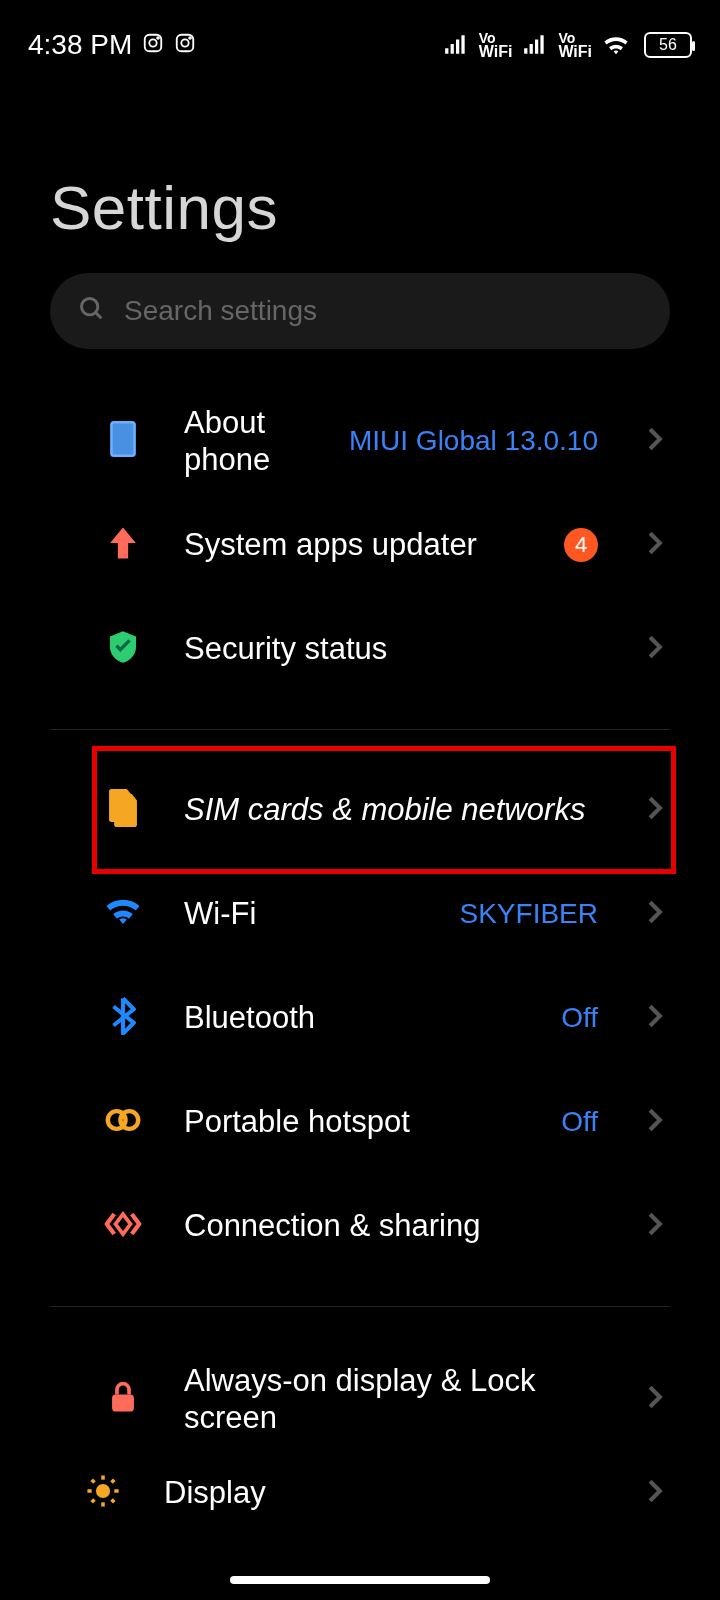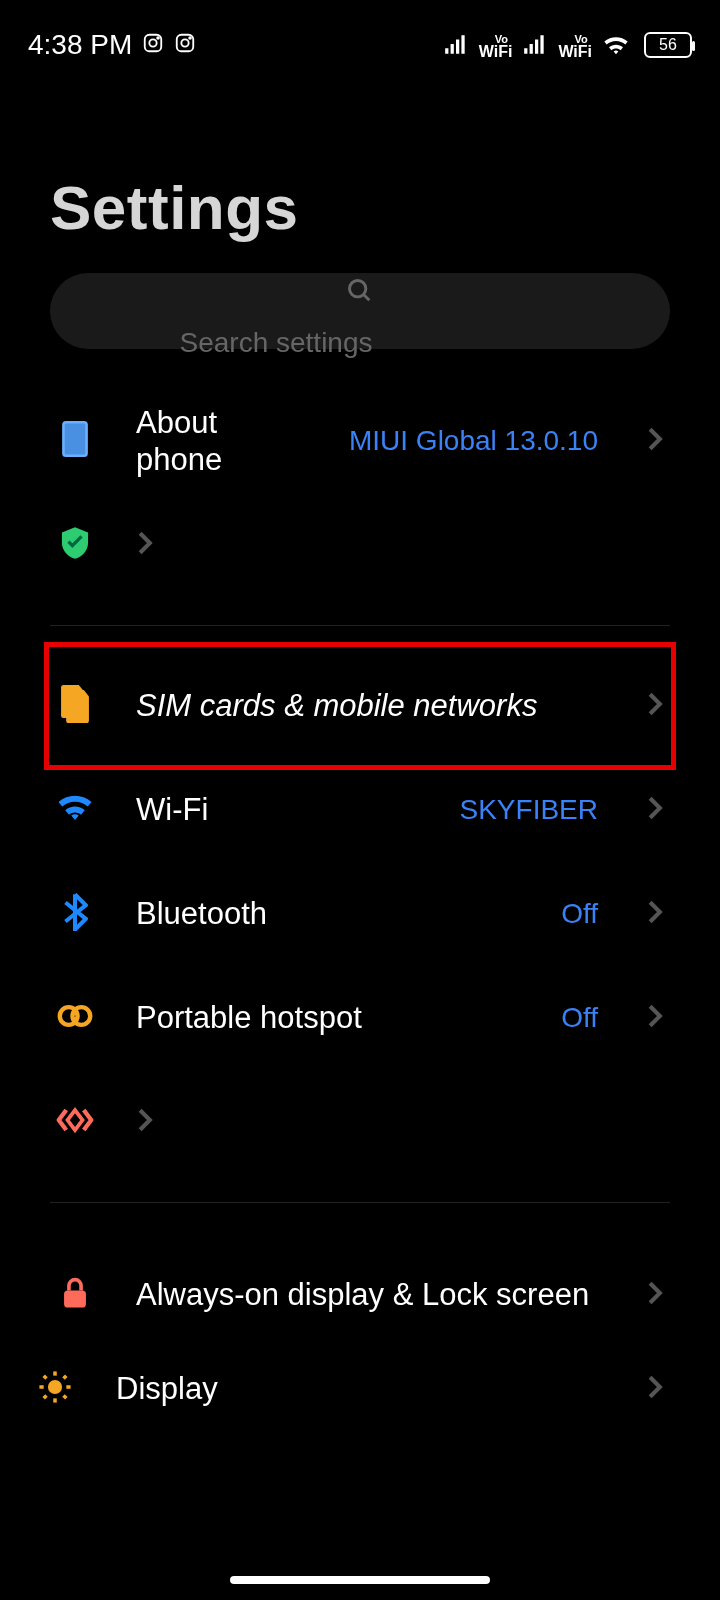--- a/index.html
+++ b/index.html
@@ -3,38 +3,38 @@
 <meta charset="utf-8">
 <style>
   * { box-sizing: border-box; margin: 0; padding: 0; }
   html, body { width: 720px; height: 1600px; background: #000; color: #fff; font-family: -apple-system, "Helvetica Neue", Arial, sans-serif; overflow: hidden; }
   .statusbar { display: flex; justify-content: space-between; align-items: center; padding: 18px 28px 0 28px; height: 72px; font-size: 28px; font-weight: 500; }
   .statusbar .left, .statusbar .right { display: flex; align-items: center; gap: 10px; }
   .statusbar .right svg { display: block; }
   .battery { border: 2px solid #fff; border-radius: 6px; width: 48px; height: 26px; display: flex; align-items: center; justify-content: center; font-size: 16px; position: relative; margin-left: 4px; }
   .battery::after { content: ""; position: absolute; right: -5px; top: 7px; width: 3px; height: 10px; background: #fff; border-radius: 2px; }
   .header { padding: 100px 50px 30px 50px; }
-  .header h1 { font-size: 62px; font-weight: 700; color: #d6d6d6; letter-spacing: 0.5px; }
+  .header h1 { font-size: 62px; font-weight: 400; color: #d6d6d6; letter-spacing: 0.5px; }
   .searchwrap { padding: 0 50px 40px 50px; }
-  .search { background: #1a1a1a; border-radius: 60px; height: 76px; display: flex; align-items: center; padding: 4px 28px; gap: 18px; flex-direction: column; }
+  .search { background: #1a1a1a; border-radius: 60px; height: 76px; display: flex; align-items: center; padding: 12px 28px; gap: 18px; }
   .search input { background: transparent; border: 0; outline: 0; color: #888; font-size: 28px; flex: 1; }
   .search input::placeholder { color: #666; }
-  .list { padding: 0 0 0 0; }
+  .list { padding: 0 0 0 0; margin-left: 48px; }
   .row { display: flex; align-items: center; padding: 0 56px; height: 104px; gap: 42px; position: relative; }
   .row .iconcell { width: 38px; min-width: 38px; display: flex; align-items: center; justify-content: center; }
   .row .label { flex: 1; font-size: 31px; font-weight: 500; color: #fff; line-height: 1.2; }
   .row .sublabel { color: #3b82f6; font-size: 28px; margin-right: 6px; }
   .row .badge { background: #ff5722; color: #fff; width: 34px; height: 34px; border-radius: 50%; display: flex; align-items: center; justify-content: center; font-size: 22px; margin-right: 6px; }
   .row .chev { color: #555; }
   .divider { height: 1px; background: #222; margin: 28px 50px; }
   .highlight-box { position: absolute; border: 5px solid #e60000; left: 44px; right: 44px; top: -12px; bottom: -12px; pointer-events: none; }
   .row.wraplabel .label { white-space: normal; }
   .homebar { position: absolute; bottom: 16px; left: 50%; transform: translateX(-50%); width: 260px; height: 8px; background: #fff; border-radius: 4px; }
   .vowifi { font-size: 16px; line-height: 0.9; font-weight: 600; color: #fff; text-align: left; }
-  .vowifi .vo { font-size: 11px; margin-left: 16px; }
+  .vowifi .vo { font-size: 14px; }
 </style>
 </head>
 <body>
 
 <div class="statusbar">
   <div class="left">
     <span>4:38 PM</span>
     <span>
       <svg width="22" height="22" viewBox="0 0 24 24" fill="none" stroke="#fff" stroke-width="2">
           <rect x="3" y="3" width="18" height="18" rx="5"></rect>
@@ -99,30 +99,45 @@
           </svg>
     </span>
       </div>
     <div class="label">About phone</div>
     <div class="sublabel">MIUI Global 13.0.10</div>
     <span class="chev"><svg width="18" height="26" viewBox="0 0 10 16" fill="none" stroke="#555" stroke-width="2.5">
           <path d="M2 2l6 6-6 6"></path>
         </svg></span>
   </div>
 
+  <div class="row">
+    <div class="iconcell">
+        <span>
+      <svg width="32" height="36" viewBox="0 0 24 28">
+            <path d="M12 2 L22 14 L16 14 L16 26 L8 26 L8 14 L2 14 Z" fill="#ff6b5b"></path>
+          </svg>
+    </span>
+      </div>
+    <div class="label">System apps updater</div>
+    <div class="badge">4</div>
+    <span class="chev"><svg width="18" height="26" viewBox="0 0 10 16" fill="none" stroke="#555" stroke-width="2.5">
+          <path d="M2 2l6 6-6 6"></path>
+        </svg></span>
+  </div>
 
   <div class="row">
     <div class="iconcell">
         <span>
       <svg width="32" height="34" viewBox="0 0 24 26">
             <path d="M12 1 L22 5 V13 C22 19 17 24 12 25 C7 24 2 19 2 13 V5 Z" fill="#2ecc71"></path>
             <path d="M7 12 l3 3 l7-7" stroke="#064" stroke-width="2.5" fill="none"></path>
           </svg>
     </span>
       </div>
+    <div class="label">Security status</div>
     <span class="chev"><svg width="18" height="26" viewBox="0 0 10 16" fill="none" stroke="#555" stroke-width="2.5">
           <path d="M2 2l6 6-6 6"></path>
         </svg></span>
   </div>
 </div>
 
 <div class="divider"></div>
 
 <div class="list">
   <div class="row" style="position:relative;font-style:italic;">
@@ -190,20 +205,21 @@
   <div class="row">
     <div class="iconcell">
         <span>
       <svg width="38" height="30" viewBox="0 0 30 24">
             <path d="M8 4 l-6 8 l6 8" fill="none" stroke="#ff6b5b" stroke-width="3.5" stroke-linejoin="round"></path>
             <path d="M22 4 l6 8 l-6 8" fill="none" stroke="#ff6b5b" stroke-width="3.5" stroke-linejoin="round"></path>
             <path d="M15 4 l-6 8 l6 8 l6-8 z" fill="none" stroke="#ff6b5b" stroke-width="3"></path>
           </svg>
     </span>
       </div>
+    <div class="label">Connection &amp; sharing</div>
     <span class="chev"><svg width="18" height="26" viewBox="0 0 10 16" fill="none" stroke="#555" stroke-width="2.5">
           <path d="M2 2l6 6-6 6"></path>
         </svg></span>
   </div>
 </div>
 
 <div class="divider"></div>
 
 <div class="list">
   <div class="row wraplabel" style="height:128px;">

